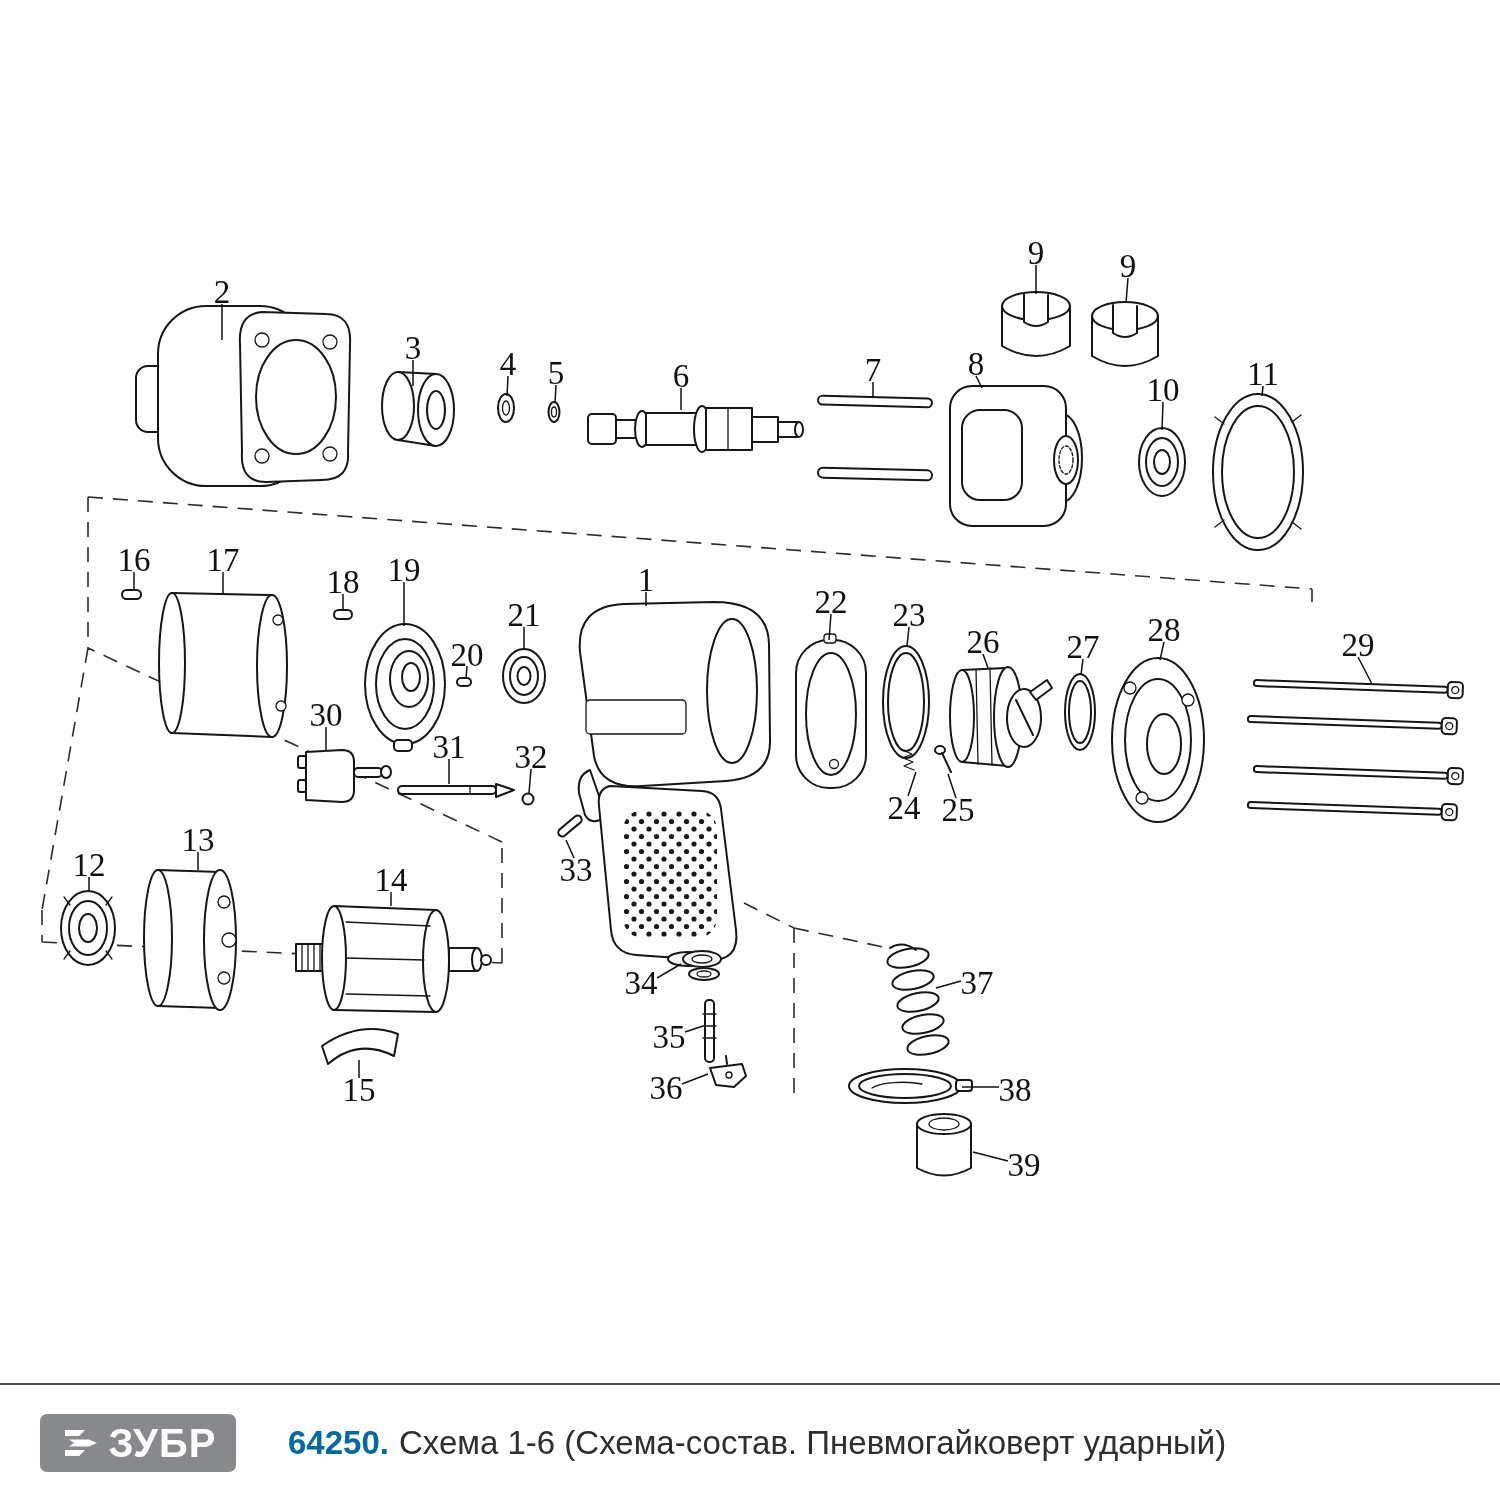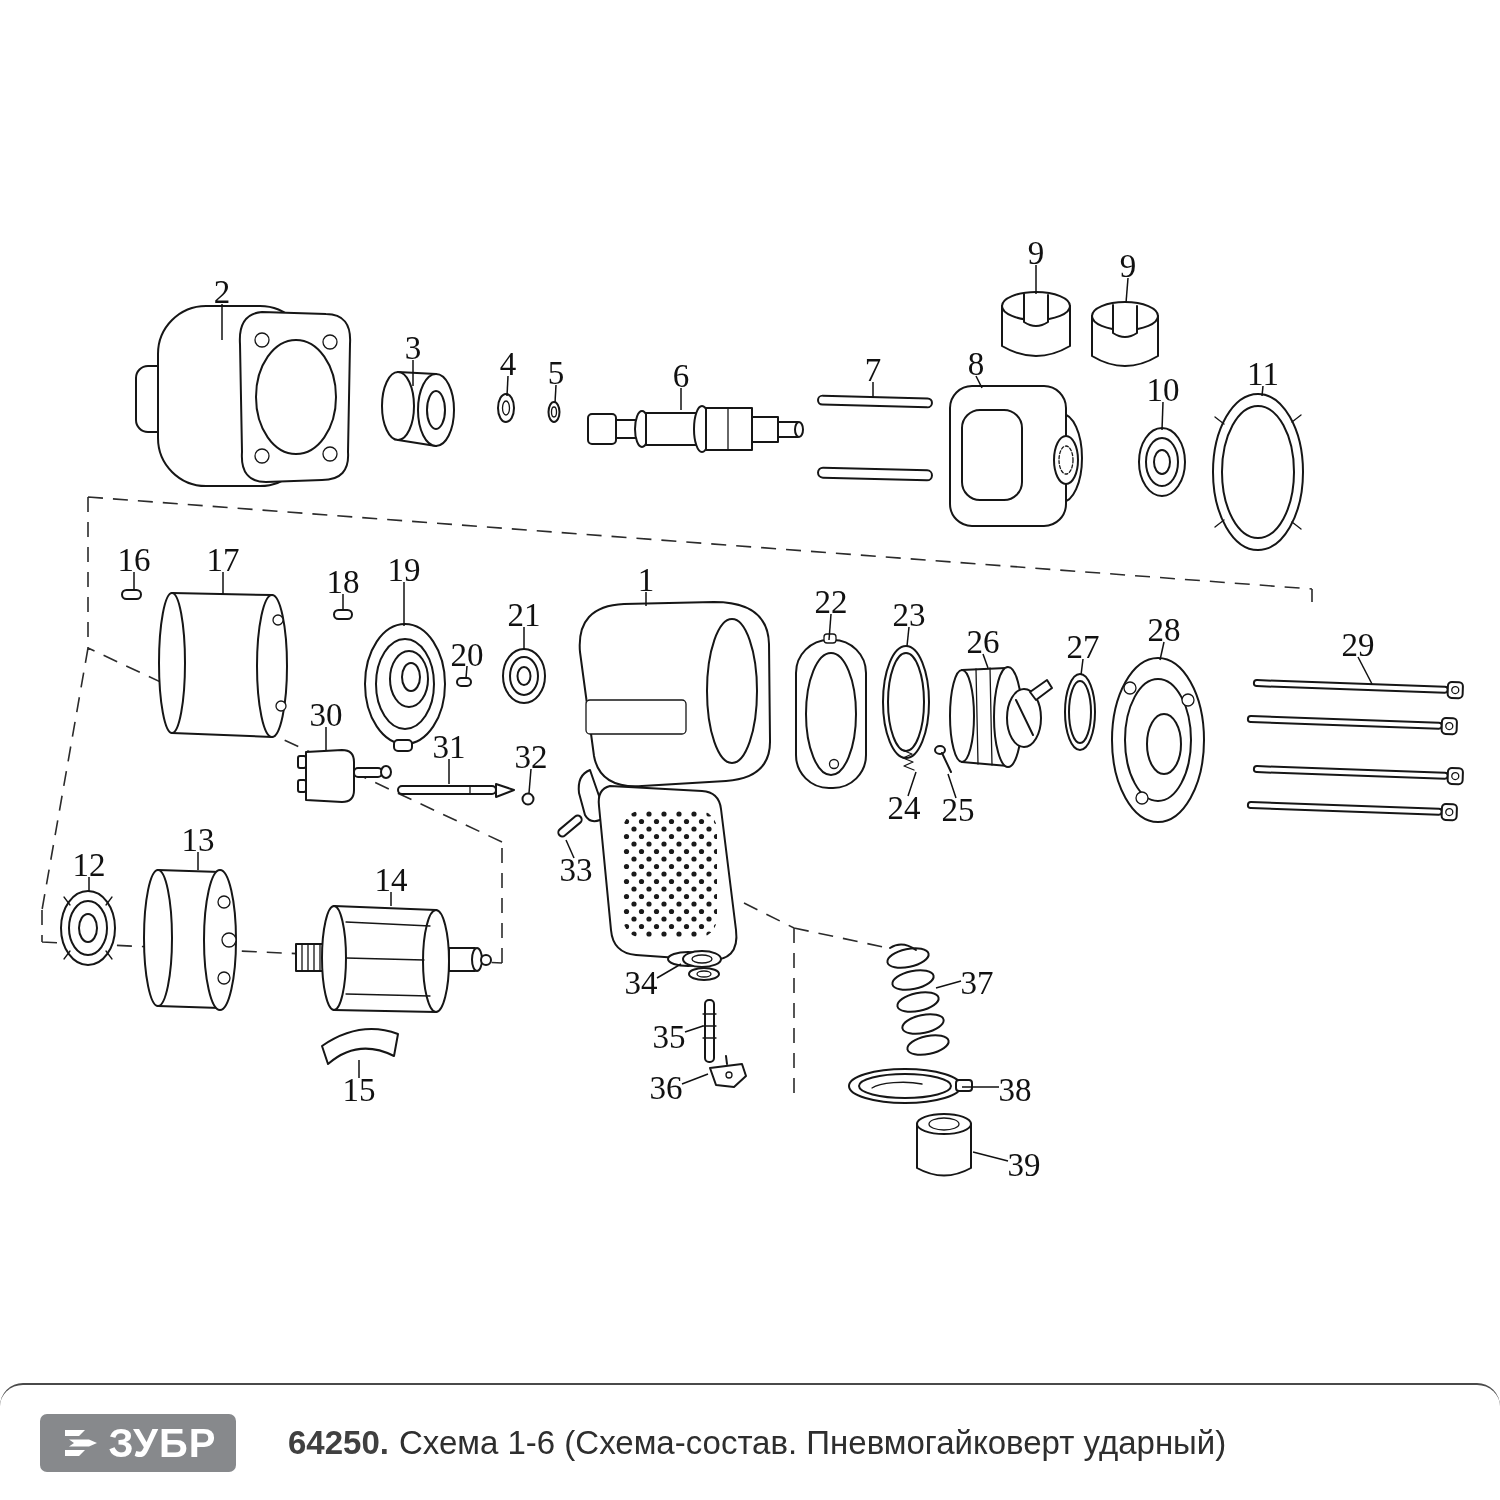--- a/index.html
+++ b/index.html
@@ -10,27 +10,27 @@
   .p{fill:#fff;stroke:#161616;stroke-width:2;stroke-linejoin:round;stroke-linecap:round;}
   .thin{stroke-width:1.3;}
   .nofill{fill:none;}
   .boundary{fill:none;stroke:#2b2b2b;stroke-width:1.6;stroke-dasharray:15 10;}
   .part-label{font-family:"Liberation Serif",serif;font-size:33px;fill:#111;
               text-anchor:middle;dominant-baseline:central;}
   .leader{stroke:#111;stroke-width:1.5;}
   
   .footer{position:absolute;left:0;top:1383px;width:1500px;height:117px;
           border-top:2px solid #4a4a4a;display:flex;align-items:center;
-          box-sizing:border-box;padding-left:40px;background:#fff;border-radius:23px;}
+          box-sizing:border-box;padding-left:40px;background:#fff;}
   .logo{width:196px;height:58px;background:#87898c;border-radius:7px;
         display:flex;align-items:center;justify-content:center;gap:9px;flex:none;}
   .logo-text{color:#fff;font-weight:bold;font-size:40px;letter-spacing:1px;
              font-family:"Liberation Sans",sans-serif;line-height:1;}
   .caption{margin-left:52px;font-size:33px;color:#2e2e2e;white-space:nowrap;}
-  .caption .model{font-weight:bold;color:#404040;margin-right:10px;}
+  .caption .model{font-weight:bold;color:#0369a1;margin-right:10px;}
 </style>
 </head>
 <body>
 
 <div class="page">
 
   <svg id="diagram-svg" width="1500" height="1383" viewBox="0 0 1500 1383">
     <defs>
       <pattern id="grip-dots" width="15" height="15" patternUnits="userSpaceOnUse">
         <circle cx="4" cy="4" r="2.6" fill="#1a1a1a"></circle>

